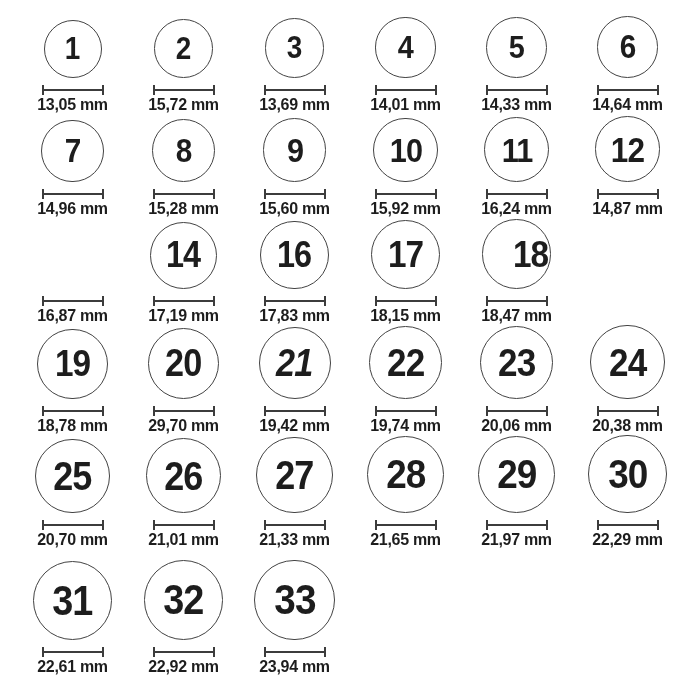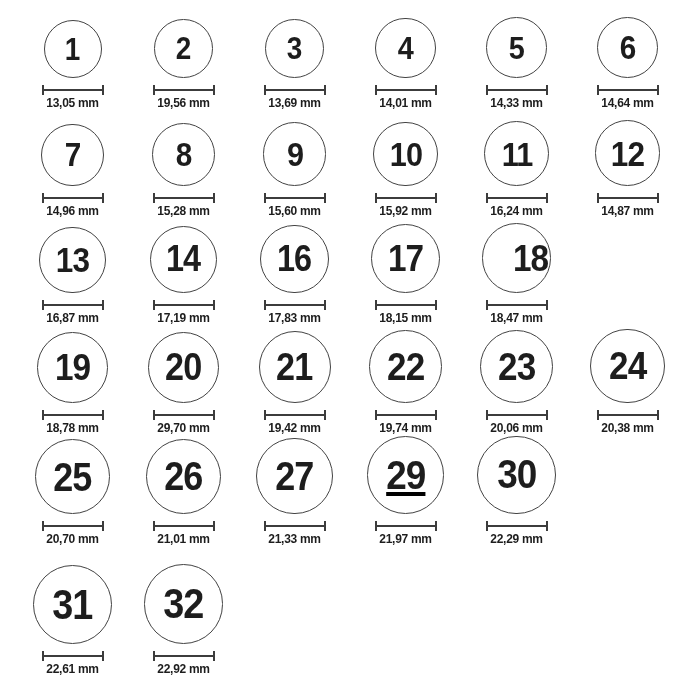--- a/index.html
+++ b/index.html
@@ -55,21 +55,21 @@
     align-items: center;
   }
   .dline::after {
     content: "";
     flex: 1;
     height: 2px;
     background: #3c3c3c;
   }
   .dlabel {
     margin-top: 1px;
-    font-size: 12px;
+    font-size: 16px;
     font-weight: 700;
     color: #1d1d1d;
     letter-spacing: -0.3px;
     white-space: nowrap;
   }
 </style>
 </head>
 <body>
 
 <div id="page">
@@ -79,21 +79,21 @@
           <span class="num" style="font-size: 31px;">1</span>
         </div>
         <div class="dline"></div>
         <div class="dlabel">13,05 mm</div>
       </div>
       <div class="cell">
         <div class="circle" style="width: 58.7px; height: 58.7px;">
           <span class="num" style="font-size: 31px;">2</span>
         </div>
         <div class="dline"></div>
-        <div class="dlabel">19,56 mm</div>
+        <div class="dlabel">15,72 mm</div>
       </div>
       <div class="cell">
         <div class="circle" style="width: 59.4px; height: 59.4px;">
           <span class="num" style="font-size: 31px;">3</span>
         </div>
         <div class="dline"></div>
         <div class="dlabel">13,69 mm</div>
       </div>
       <div class="cell">
         <div class="circle" style="width: 60.1px; height: 60.1px;">
@@ -156,23 +156,20 @@
       <div class="cell">
         <div class="circle" style="width: 65.7px; height: 65.7px;">
           <span class="num" style="font-size: 35px;">12</span>
         </div>
         <div class="dline"></div>
         <div class="dlabel">14,87 mm</div>
       </div>
     </div>
     <div class="row" style="height: 107px;">
       <div class="cell">
-        <div class="circle" style="width: 66.4px; height: 66.4px;">
-          <span class="num" style="font-size: 35px;">13</span>
-        </div>
         <div class="dline"></div>
         <div class="dlabel">16,87 mm</div>
       </div>
       <div class="cell">
         <div class="circle" style="width: 67.1px; height: 67.1px;">
           <span class="num" style="font-size: 36px;">14</span>
         </div>
         <div class="dline"></div>
         <div class="dlabel">17,19 mm</div>
       </div>
@@ -207,21 +204,21 @@
         <div class="dlabel">18,78 mm</div>
       </div>
       <div class="cell">
         <div class="circle" style="width: 71.3px; height: 71.3px;">
           <span class="num" style="font-size: 38px;">20</span>
         </div>
         <div class="dline"></div>
         <div class="dlabel">29,70 mm</div>
       </div>
       <div class="cell">
-        <div class="circle" style="width: 72px; height: 72px;">
+        <div class="circle" style="width: 72px; height: 72px; font-style: italic;">
           <span class="num" style="font-size: 38px;">21</span>
         </div>
         <div class="dline"></div>
         <div class="dlabel">19,42 mm</div>
       </div>
       <div class="cell">
         <div class="circle" style="width: 72.7px; height: 72.7px; text-align: center;">
           <span class="num" style="font-size: 39px;">22</span>
         </div>
         <div class="dline"></div>
@@ -258,21 +255,28 @@
         <div class="dlabel">21,01 mm</div>
       </div>
       <div class="cell">
         <div class="circle" style="width: 76.2px; height: 76.2px;">
           <span class="num" style="font-size: 40px;">27</span>
         </div>
         <div class="dline"></div>
         <div class="dlabel">21,33 mm</div>
       </div>
       <div class="cell">
-        <div class="circle" style="width: 77.6px; height: 77.6px; text-decoration: underline;">
+        <div class="circle" style="width: 76.9px; height: 76.9px;">
+          <span class="num" style="font-size: 41px;">28</span>
+        </div>
+        <div class="dline"></div>
+        <div class="dlabel">21,65 mm</div>
+      </div>
+      <div class="cell">
+        <div class="circle" style="width: 77.6px; height: 77.6px;">
           <span class="num" style="font-size: 41px;">29</span>
         </div>
         <div class="dline"></div>
         <div class="dlabel">21,97 mm</div>
       </div>
       <div class="cell">
         <div class="circle" style="width: 78.3px; height: 78.3px;">
           <span class="num" style="font-size: 41px;">30</span>
         </div>
         <div class="dline"></div>
@@ -286,15 +290,22 @@
         </div>
         <div class="dline"></div>
         <div class="dlabel">22,61 mm</div>
       </div>
       <div class="cell">
         <div class="circle" style="width: 79.7px; height: 79.7px;">
           <span class="num" style="font-size: 42px;">32</span>
         </div>
         <div class="dline"></div>
         <div class="dlabel">22,92 mm</div>
+      </div>
+      <div class="cell">
+        <div class="circle" style="width: 80.4px; height: 80.4px;">
+          <span class="num" style="font-size: 43px;">33</span>
+        </div>
+        <div class="dline"></div>
+        <div class="dlabel">23,94 mm</div>
       </div>
     </div>
   </div>
 
 </body></html>

